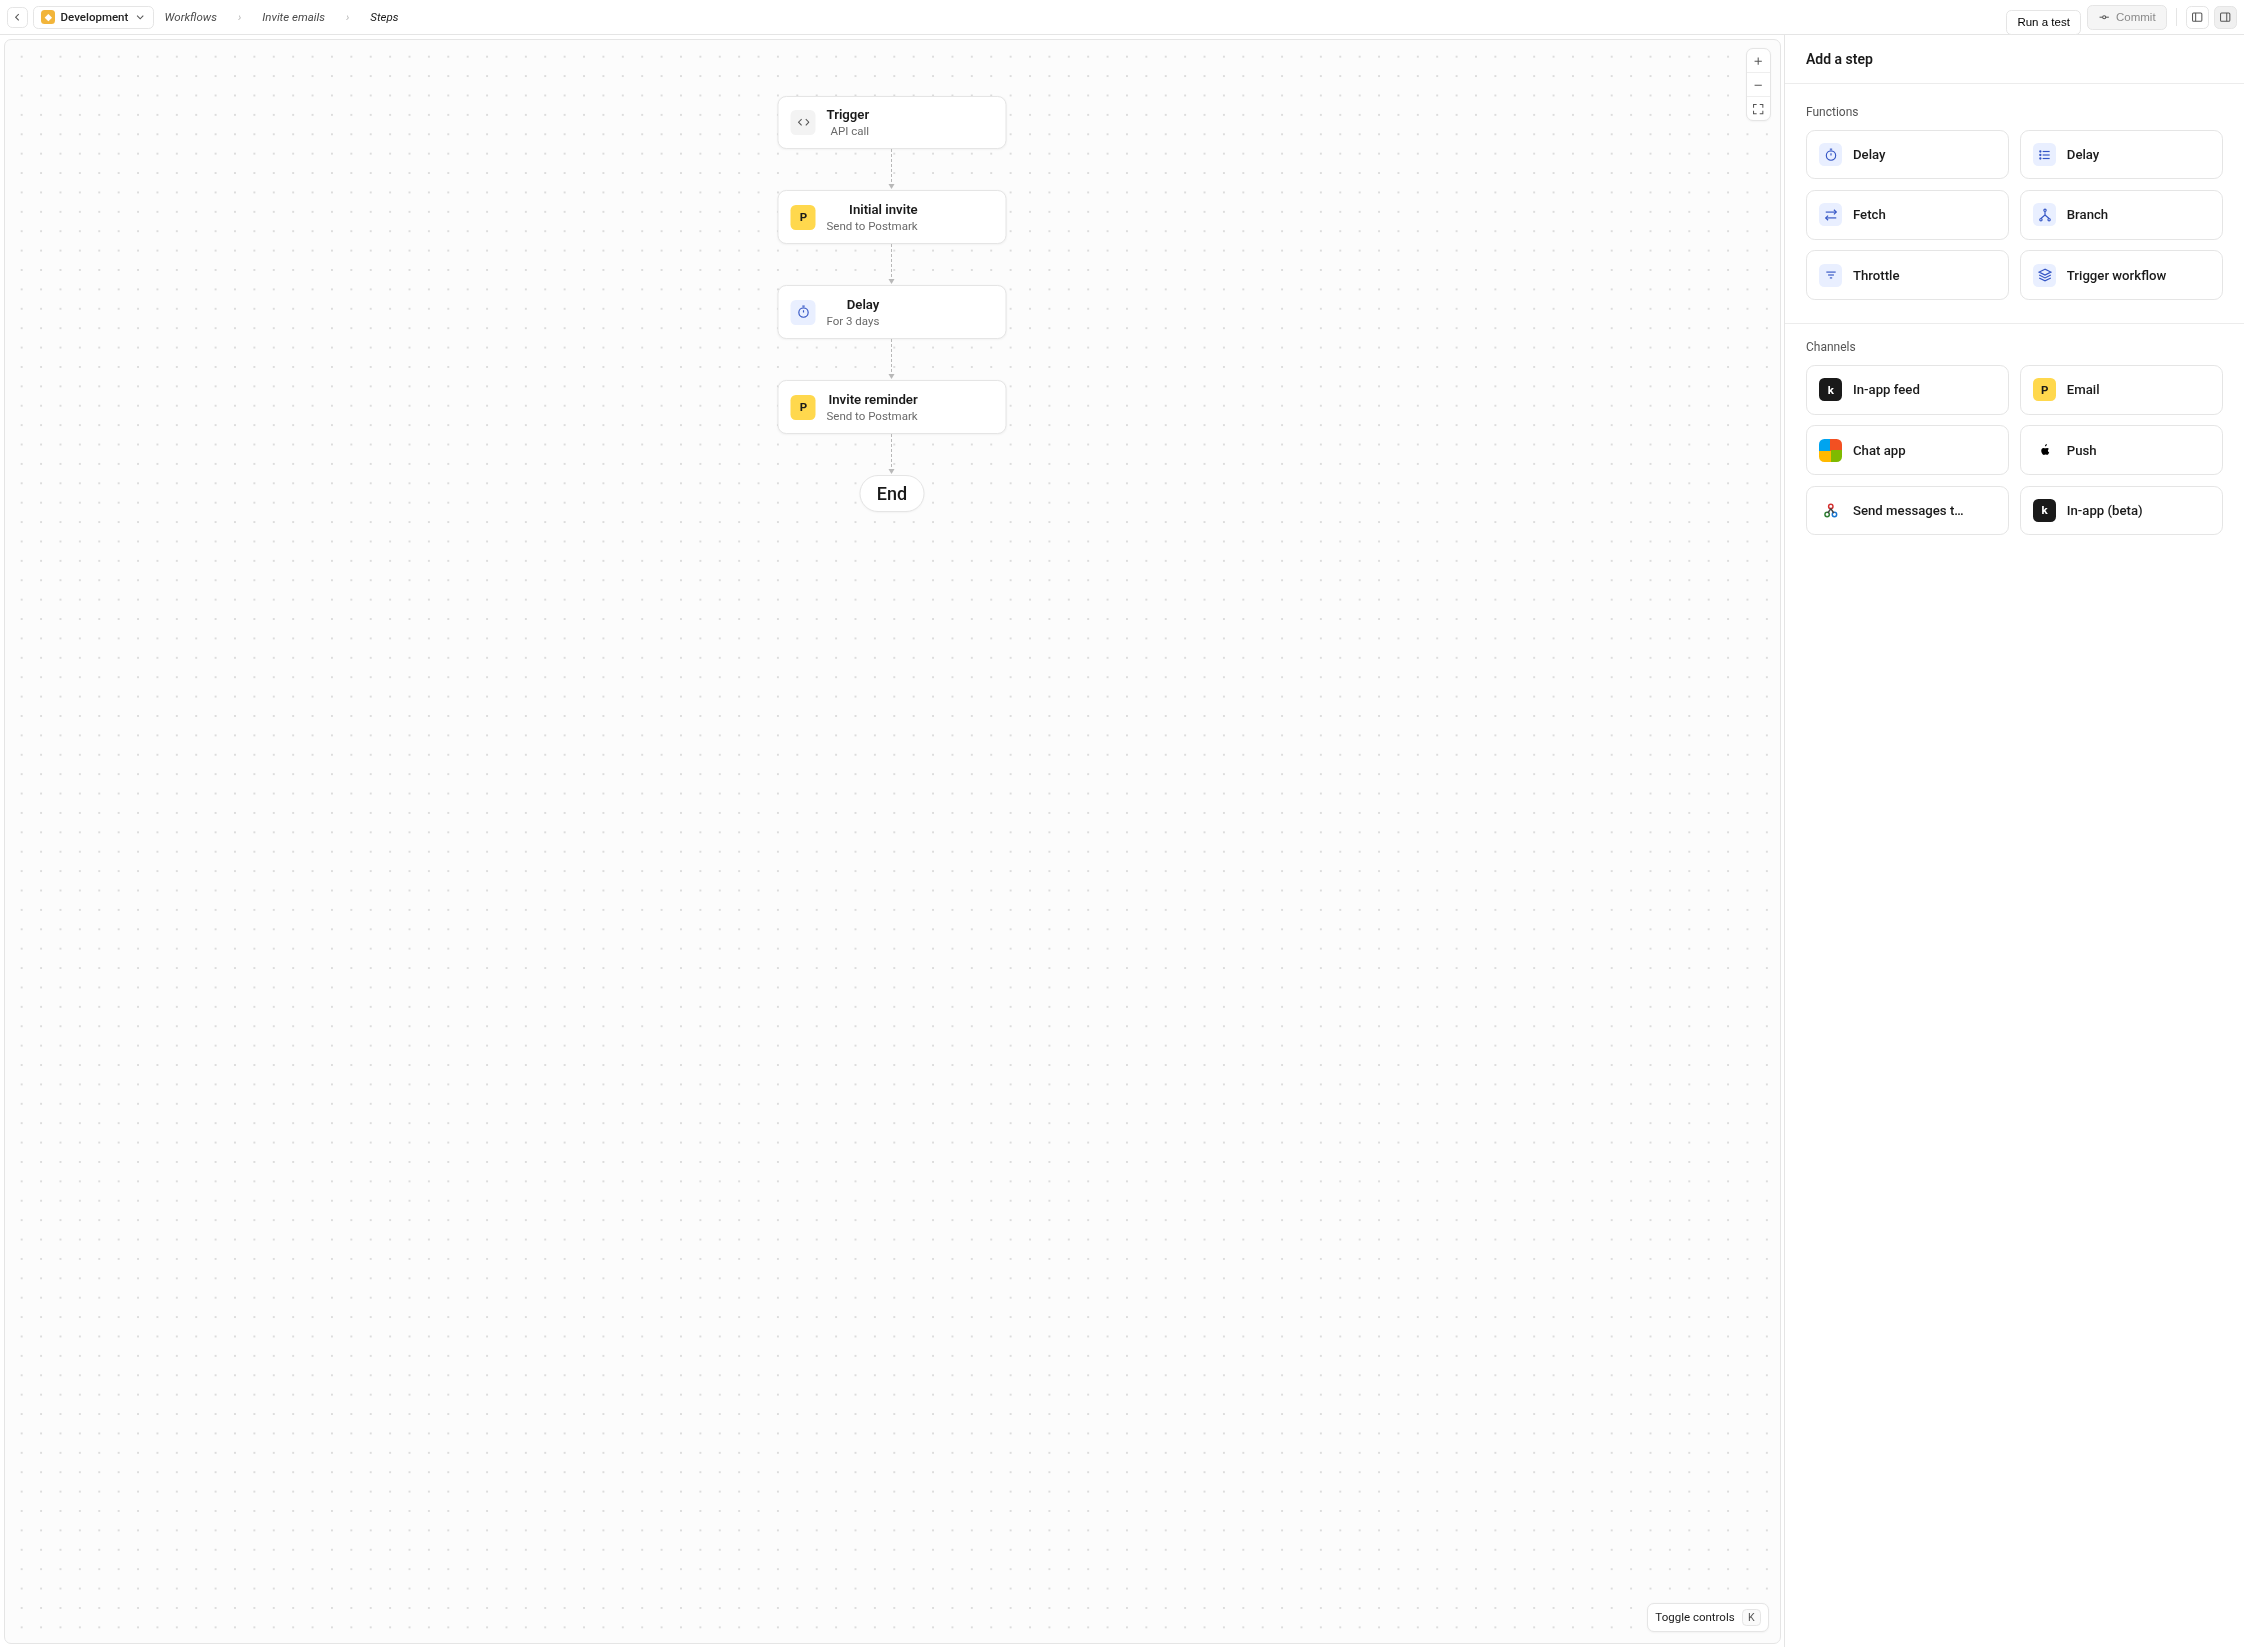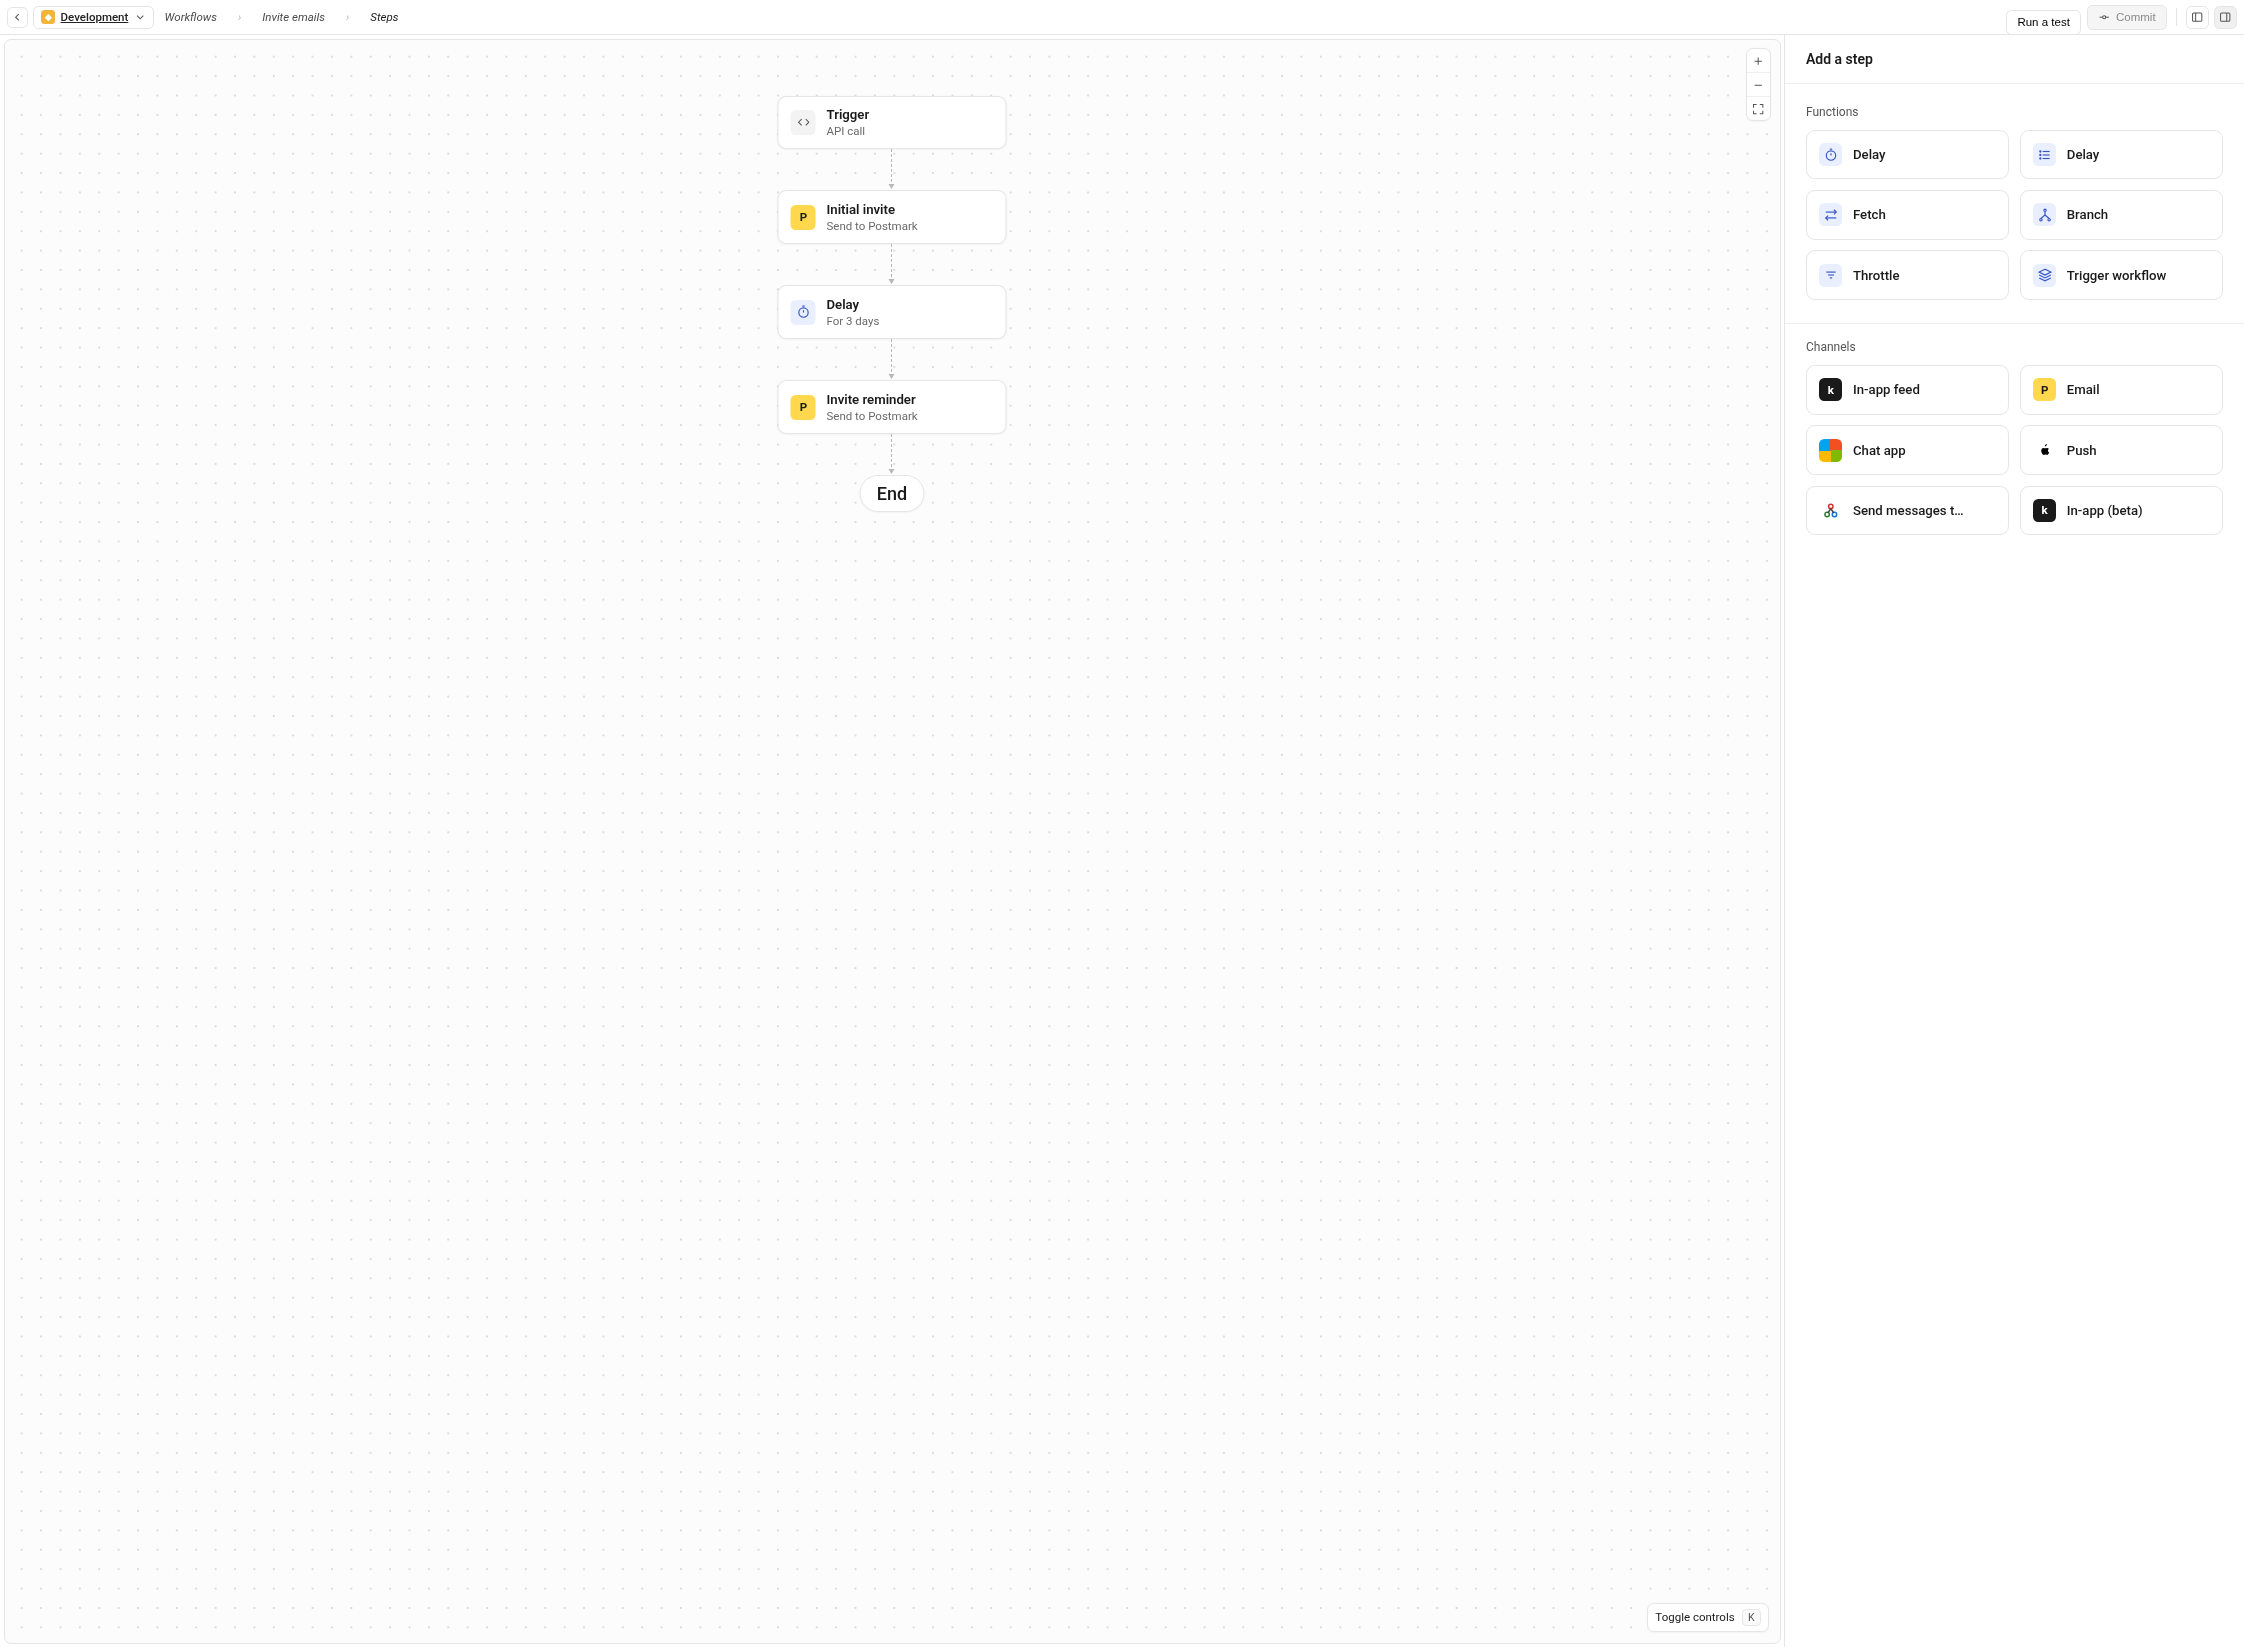--- a/index.html
+++ b/index.html
@@ -38,21 +38,21 @@
     background: #fff;
     cursor: pointer;
   }
   .env-icon {
     width: 14px; height: 14px;
     border-radius: 3.5px;
     background: #f2b53a;
     display:flex;align-items:center;justify-content:center;
     font-size:8.8px;font-weight:700;color:#fff;
   }
-  .env-label { font-weight: 500; font-size: 11.5px; color: #222; text-decoration: underline; }
+  .env-label { font-weight: 500; font-size: 11.5px; color: #222; }
   .chev-down { width:8.8px;height:8.8px; }
   .breadcrumbs { display:flex; align-items:center; gap:21px; margin-left:5.3px; font-size:11.5px; color:#4a4a4a;font-style:italic; }
   .crumb-sep { color:#b5b5b5; }
   .crumb { cursor:pointer; }
   .crumb.active { color:#1a1a1a; }
   .topbar-spacer { flex:1; }
   .run-btn {
     height: 25px;
     padding: 0 10.6px;
     border: 0.9px solid #e5e5e5;
@@ -119,21 +119,21 @@
     cursor:pointer;
   }
   .node-ic {
     width:25px;height:25px;border-radius:5.3px;
     display:flex;align-items:center;justify-content:center;
     font-size:11.5px;font-weight:700;
   }
   .ic-api { background:#f3f3f3;color:#666; }
   .ic-pm  { background:#ffd84d;color:#1a1a1a; }
   .ic-delay { background:#e9efff;color:#3556c5; }
-  .node-texts { display:flex;flex-direction:column;gap:1.8px; }
+  .node-texts { display:flex;flex-direction:column;gap:1.8px;align-items:flex-end; }
   .node-title { font-size:13.2px; font-weight:600; color:#1a1a1a; }
   .node-sub { font-size:11.5px; color:#6a6a6a; }
 
   .edge { width:1.8px; height:41px; position:relative; }
   .edge::before {
     content:""; position:absolute; left:50%; top:0; bottom:8.8px; transform:translateX(-50%);
     border-left:0.9px dashed #b8b8b8;
   }
   .edge::after {
     content:""; position:absolute; left:50%; bottom:1.8px; transform:translateX(-50%);

